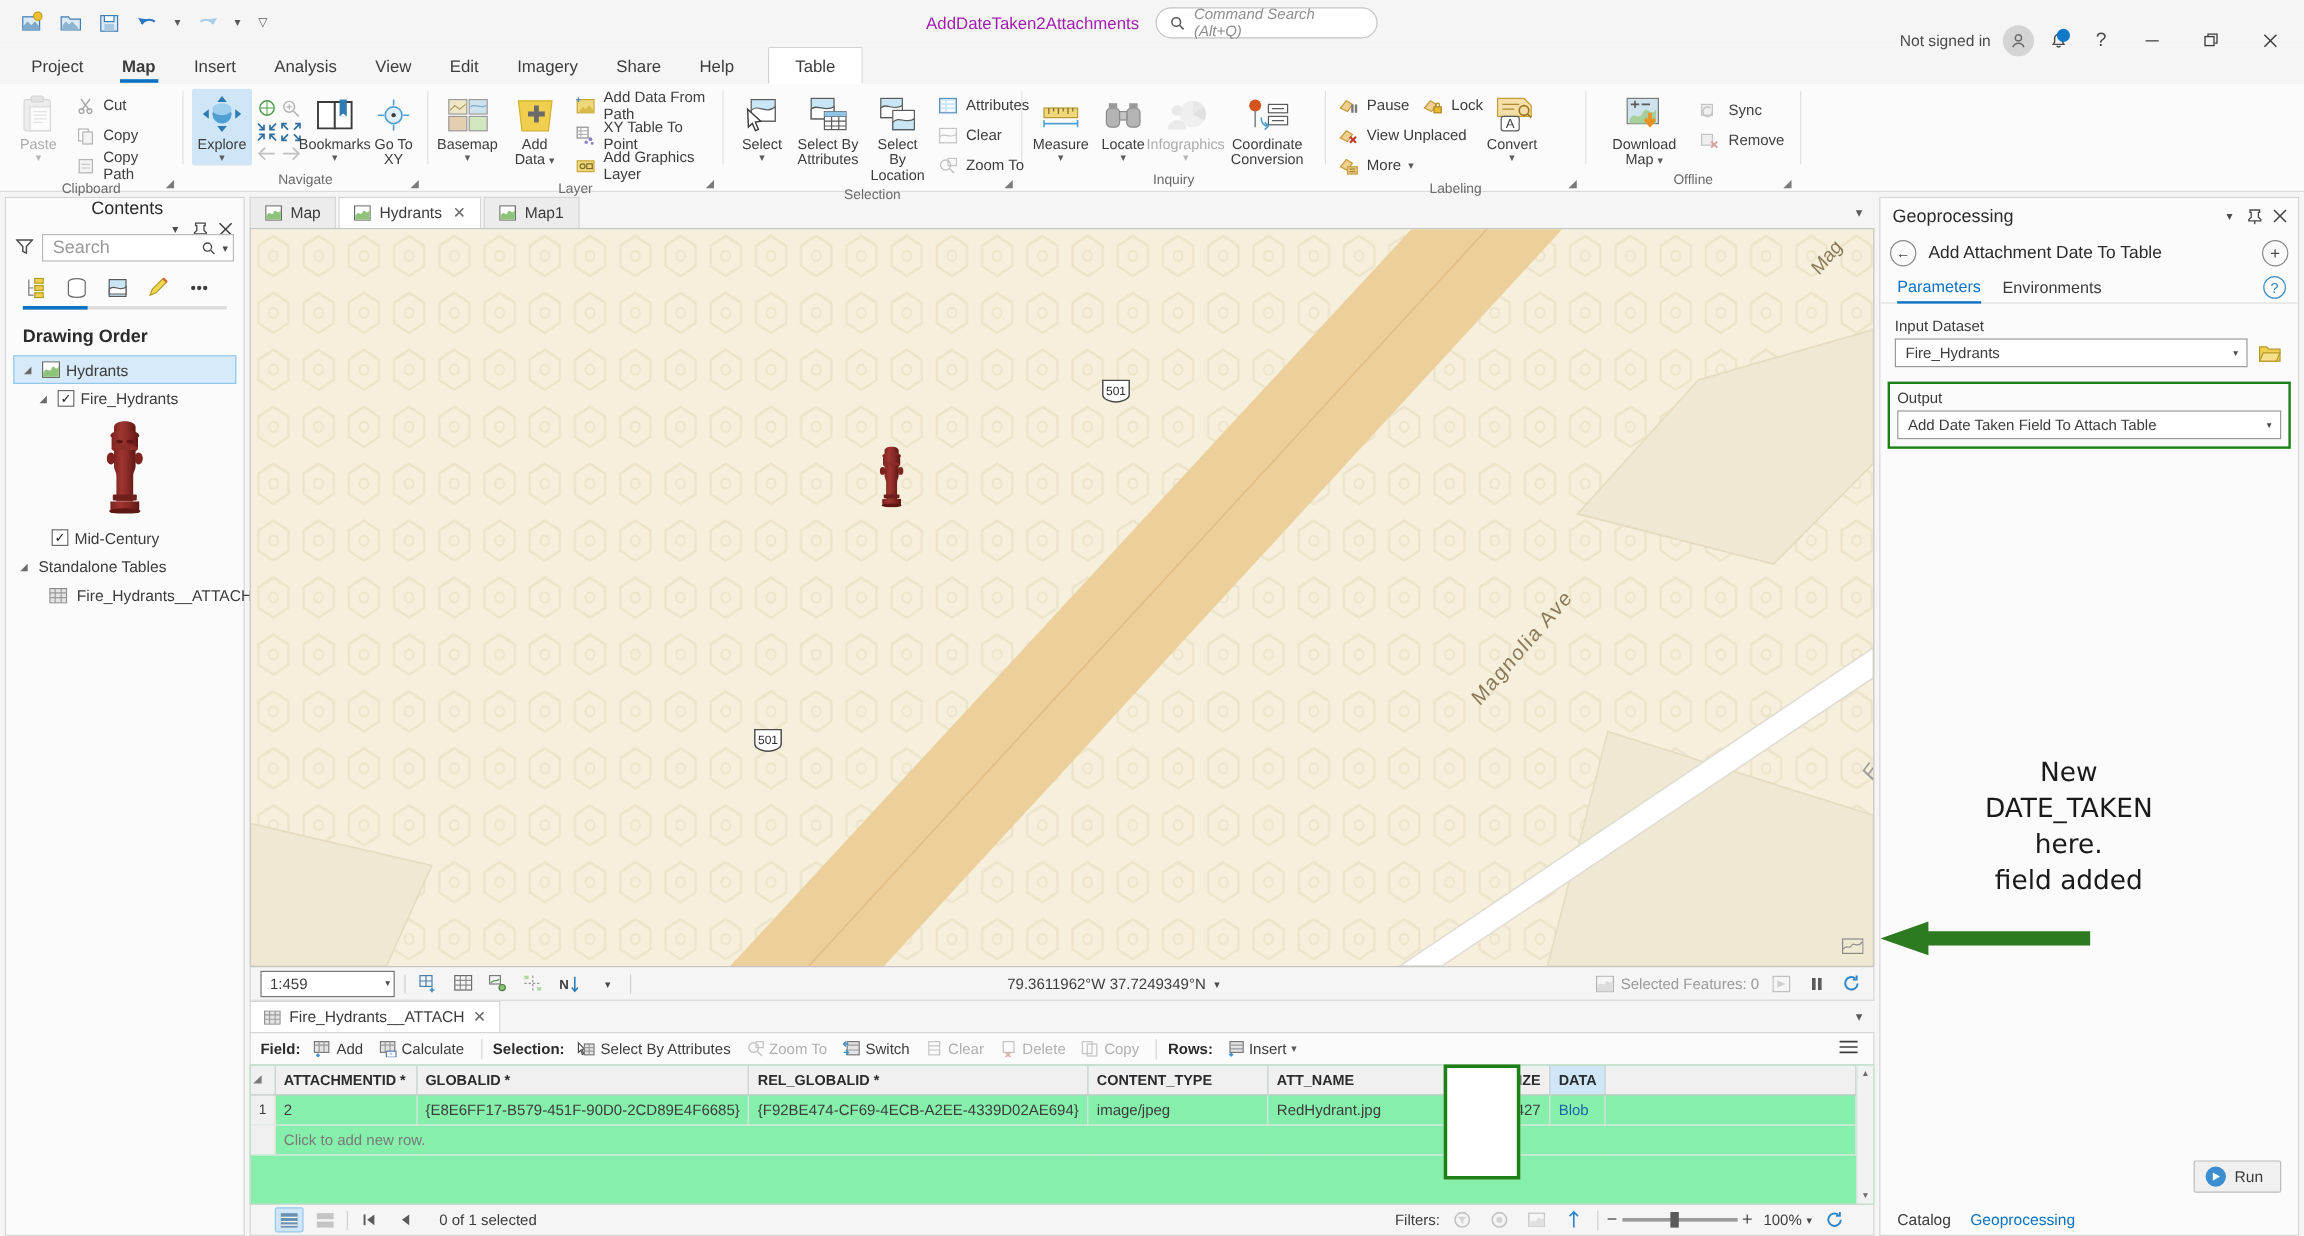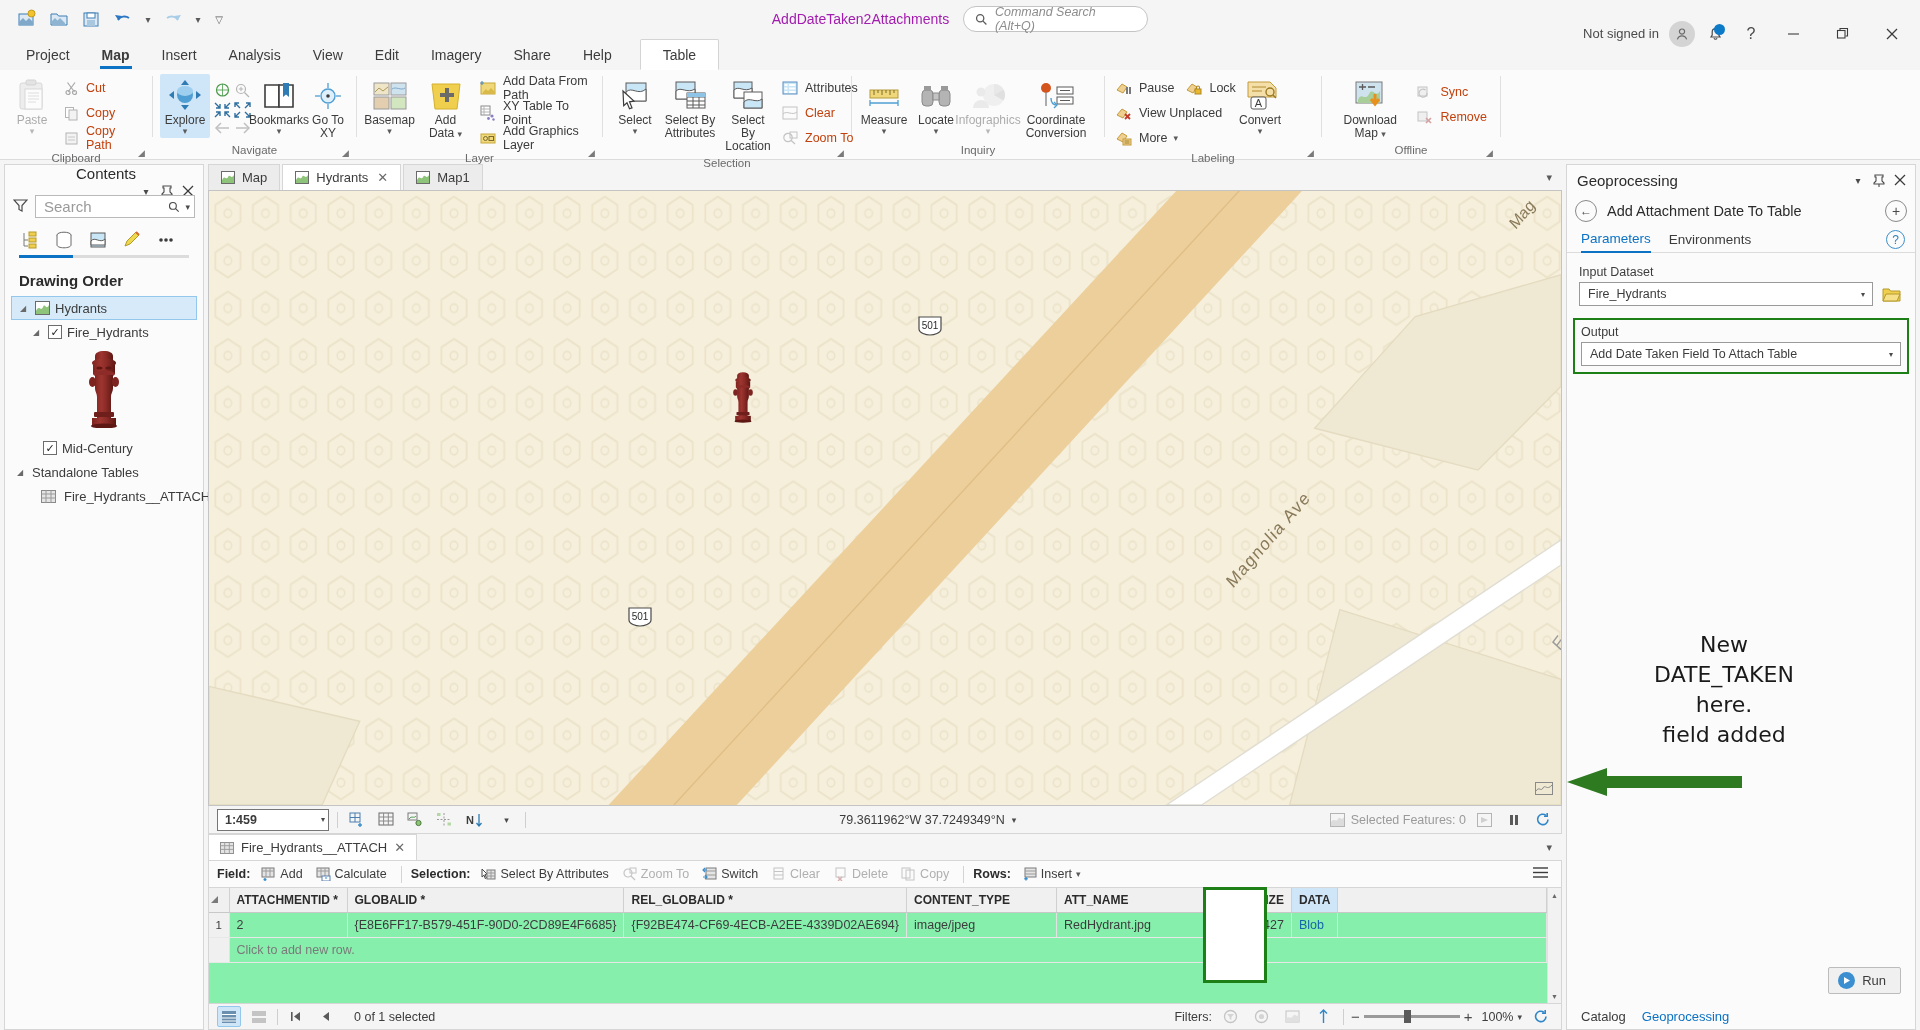--- a/index.html
+++ b/index.html
@@ -85,21 +85,21 @@
   .big-btn.sel { background: #cfe5f8; }
   .big-btn.disabled { opacity: .42; cursor: default; }
   .big-btn .bi { height: 36px; display: flex; align-items: flex-end; justify-content: center; }
   .big-btn .bl { font-size: 12px; text-align: center; line-height: 13px; margin-top: 2px; color:#3c3c3c; }
   .big-btn .bc { font-size: 9px; color: #5a5a5a; line-height: 9px; }
   .small-col { display: flex; flex-direction: column; gap: 1px; padding-top: 2px; }
   .small-btn {
     display: flex; align-items: center; gap: 6px; padding: 2px 6px 2px 3px;
     font-size: 12.5px; cursor: pointer; border-radius: 2px; height: 24px;
   }
-  .small-btn.disabled { color: #c2410c; cursor: default; }
+  .small-btn.disabled { color: #404040; cursor: default; }
   .small-ic { width: 18px; height: 18px; display: flex; align-items: center; justify-content: center; flex: 0 0 18px;}
   .dlg-launch {
     position: absolute; right: 4px; bottom: 1px; width: 13px; height: 13px; cursor: pointer;
     font-size: 9px; color: #7a7a7a; display: flex; align-items: center; justify-content: center;
   }
   .navgrid { display: grid; grid-template-columns: repeat(2, 20px); grid-template-rows: 20px 20px; padding-top:6px; }
   .navgrid div { display:flex; align-items:center; justify-content:center; cursor:pointer; border-radius:2px;}
 
   
   .main { flex: 1; display: flex; min-height: 0; background: #f5f5f5; }
@@ -152,21 +152,21 @@
   .vtabs-caret { margin-left: auto; padding-right: 10px; color:#5a5a5a; cursor:pointer; font-size: 11px;}
   .mapcanvas { flex: 1; position: relative; border: 1px solid #c4c4c4; background: #f3efe3; overflow: hidden; min-height: 0; }
   .mapstatus {
     height: 28px; background: #f5f5f5; display: flex; align-items: center; gap: 8px;
     padding: 0 8px; border: 1px solid #d6d6d6; border-top: none; font-size: 12px;
   }
   .scale-combo {
     width: 112px; height: 22px; border: 1px solid #767676; background: #fff;
     display: flex; align-items: center; padding: 0 3px 0 7px; font-size: 12.5px; cursor: text;
   }
-  .scale-combo .cv { flex: 1; font-weight: bold; }
+  .scale-combo .cv { flex: 1; }
   .scale-combo .ca { font-size: 8px; color: #4a4a4a; }
   .ms-ic { width: 21px; height: 22px; display:flex;align-items:center;justify-content:center; cursor: pointer;}
   .ms-sep { width:1px; height:16px; background:#cfcfcf; }
   .coords { margin-left: auto; margin-right: auto; display:flex; align-items:center; gap:7px; font-size:12.5px; color:#3c3c3c;}
   .sel-feat { display:flex; align-items:center; gap:6px; color:#9a9a9a; font-size:12.5px; }
 
   
   .tableview { display: flex; flex-direction: column; flex: 0 0 196px; }
   .tbl-tabs { display: flex; align-items: center; height: 26px; }
   .tbl-tab {
@@ -197,21 +197,21 @@
     height: 25px; white-space: nowrap;
   }
   table.grid td.rowh { background: #f0f0f0; text-align: center; width: 20px; padding: 0; font-size:11.5px; color:#3c3c3c;}
   .blob { color: #1565a8; cursor: pointer; }
   .addrow td { color: #7a7a7a; }
   .newfield-box {
     position: absolute; border: 3px solid #1d8016; background: #fff;
   }
   .tbl-status {
     height: 26px; background: #f5f5f5; border: 1px solid #d6d6d6; border-top: none;
-    display: flex; align-items: center; gap: 6px; padding: 0 8px; font-size: 12.5px;
+    display: flex; align-items: center; gap: 6px; padding: 0 20px; font-size: 12.5px;
   }
   .ts-ic { width: 24px; height: 21px; display:flex;align-items:center;justify-content:center; cursor:pointer; border-radius:2px;}
   .ts-ic.on { background: #cfe5f8; border: 1px solid #94c7ec; }
   .slider-track { width: 96px; height: 3px; background: #9a9a9a; position: relative; }
   .slider-thumb { position:absolute; left: 40px; top:-5px; width: 7px; height: 13px; background:#5a5a5a; }
   .zoom-combo { display:flex; align-items:center; gap:4px; }
 
   
   .gp-pane {
     width: 350px; flex: 0 0 350px; background: #fbfbfb; border: 1px solid #d6d6d6;

